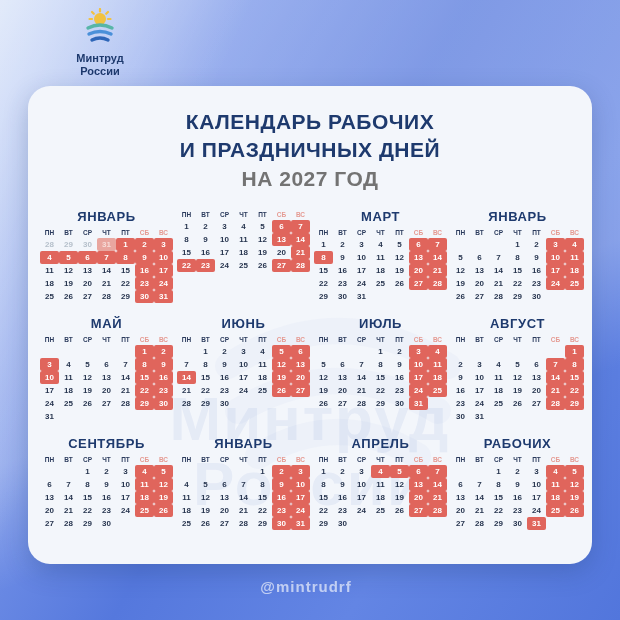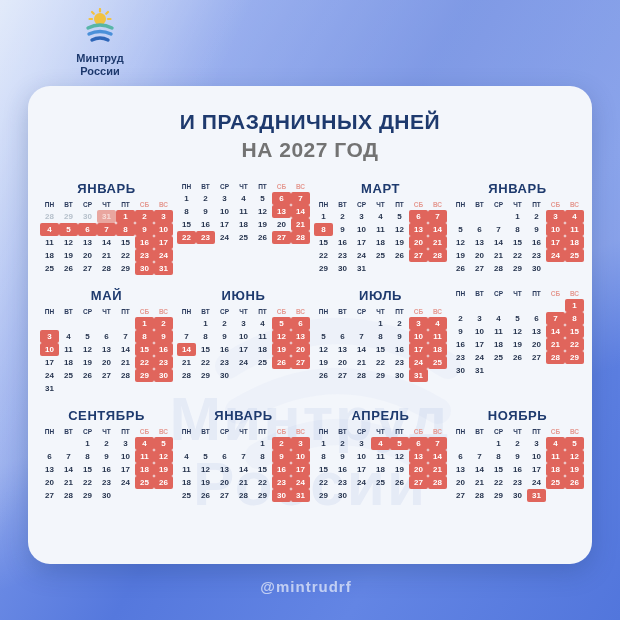--- a/index.html
+++ b/index.html
@@ -76,20 +76,21 @@
     <path d="M30 150 q110 -70 220 0" fill="none" stroke="rgba(110,145,210,0.08)" stroke-width="26" stroke-linecap="round"></path>
     <path d="M40 195 q100 -60 200 0" fill="none" stroke="rgba(110,145,210,0.08)" stroke-width="26" stroke-linecap="round"></path>
     <path d="M60 240 q80 -48 160 0" fill="none" stroke="rgba(110,145,210,0.08)" stroke-width="26" stroke-linecap="round"></path>
   </svg>
   <div class="watermark-text">
     <div>Минтруд</div>
     <div>России</div>
   </div>
 
   <div class="titles">
+    <div>КАЛЕНДАРЬ РАБОЧИХ</div>
     <div>И ПРАЗДНИЧНЫХ ДНЕЙ</div>
     <div class="year">НА 2027 ГОД</div>
   </div>
 
   <div class="months" id="months">
       <div class="month">
         <div class="month-title">ЯНВАРЬ</div>
         <div class="grid">
           <div class="wd">ПН</div>
           <div class="wd">ВТ</div>
@@ -393,20 +394,21 @@
           <div class="day off">25</div>
           <div class="day">26</div>
           <div class="day">27</div>
           <div class="day">28</div>
           <div class="day">29</div>
           <div class="day">30</div>
           <div class="day off">31</div>
         </div>
       </div>
       <div class="month">
+        <div class="month-title">АВГУСТ</div>
         <div class="grid">
           <div class="wd">ПН</div>
           <div class="wd">ВТ</div>
           <div class="wd">СР</div>
           <div class="wd">ЧТ</div>
           <div class="wd">ПТ</div>
           <div class="wd weekend">СБ</div>
           <div class="wd weekend">ВС</div>
           <div class="day"></div>
           <div class="day"></div>
@@ -574,21 +576,21 @@
           <div class="day">24</div>
           <div class="day">25</div>
           <div class="day">26</div>
           <div class="day off">27</div>
           <div class="day off">28</div>
           <div class="day">29</div>
           <div class="day">30</div>
         </div>
       </div>
       <div class="month">
-        <div class="month-title">НОЯБРЬ</div>
+        <div class="month-title">РАБОЧИХ</div>
         <div class="grid">
           <div class="wd">ПН</div>
           <div class="wd">ВТ</div>
           <div class="wd">СР</div>
           <div class="wd">ЧТ</div>
           <div class="wd">ПТ</div>
           <div class="wd weekend">СБ</div>
           <div class="wd weekend">ВС</div>
           <div class="day"></div>
           <div class="day"></div>

